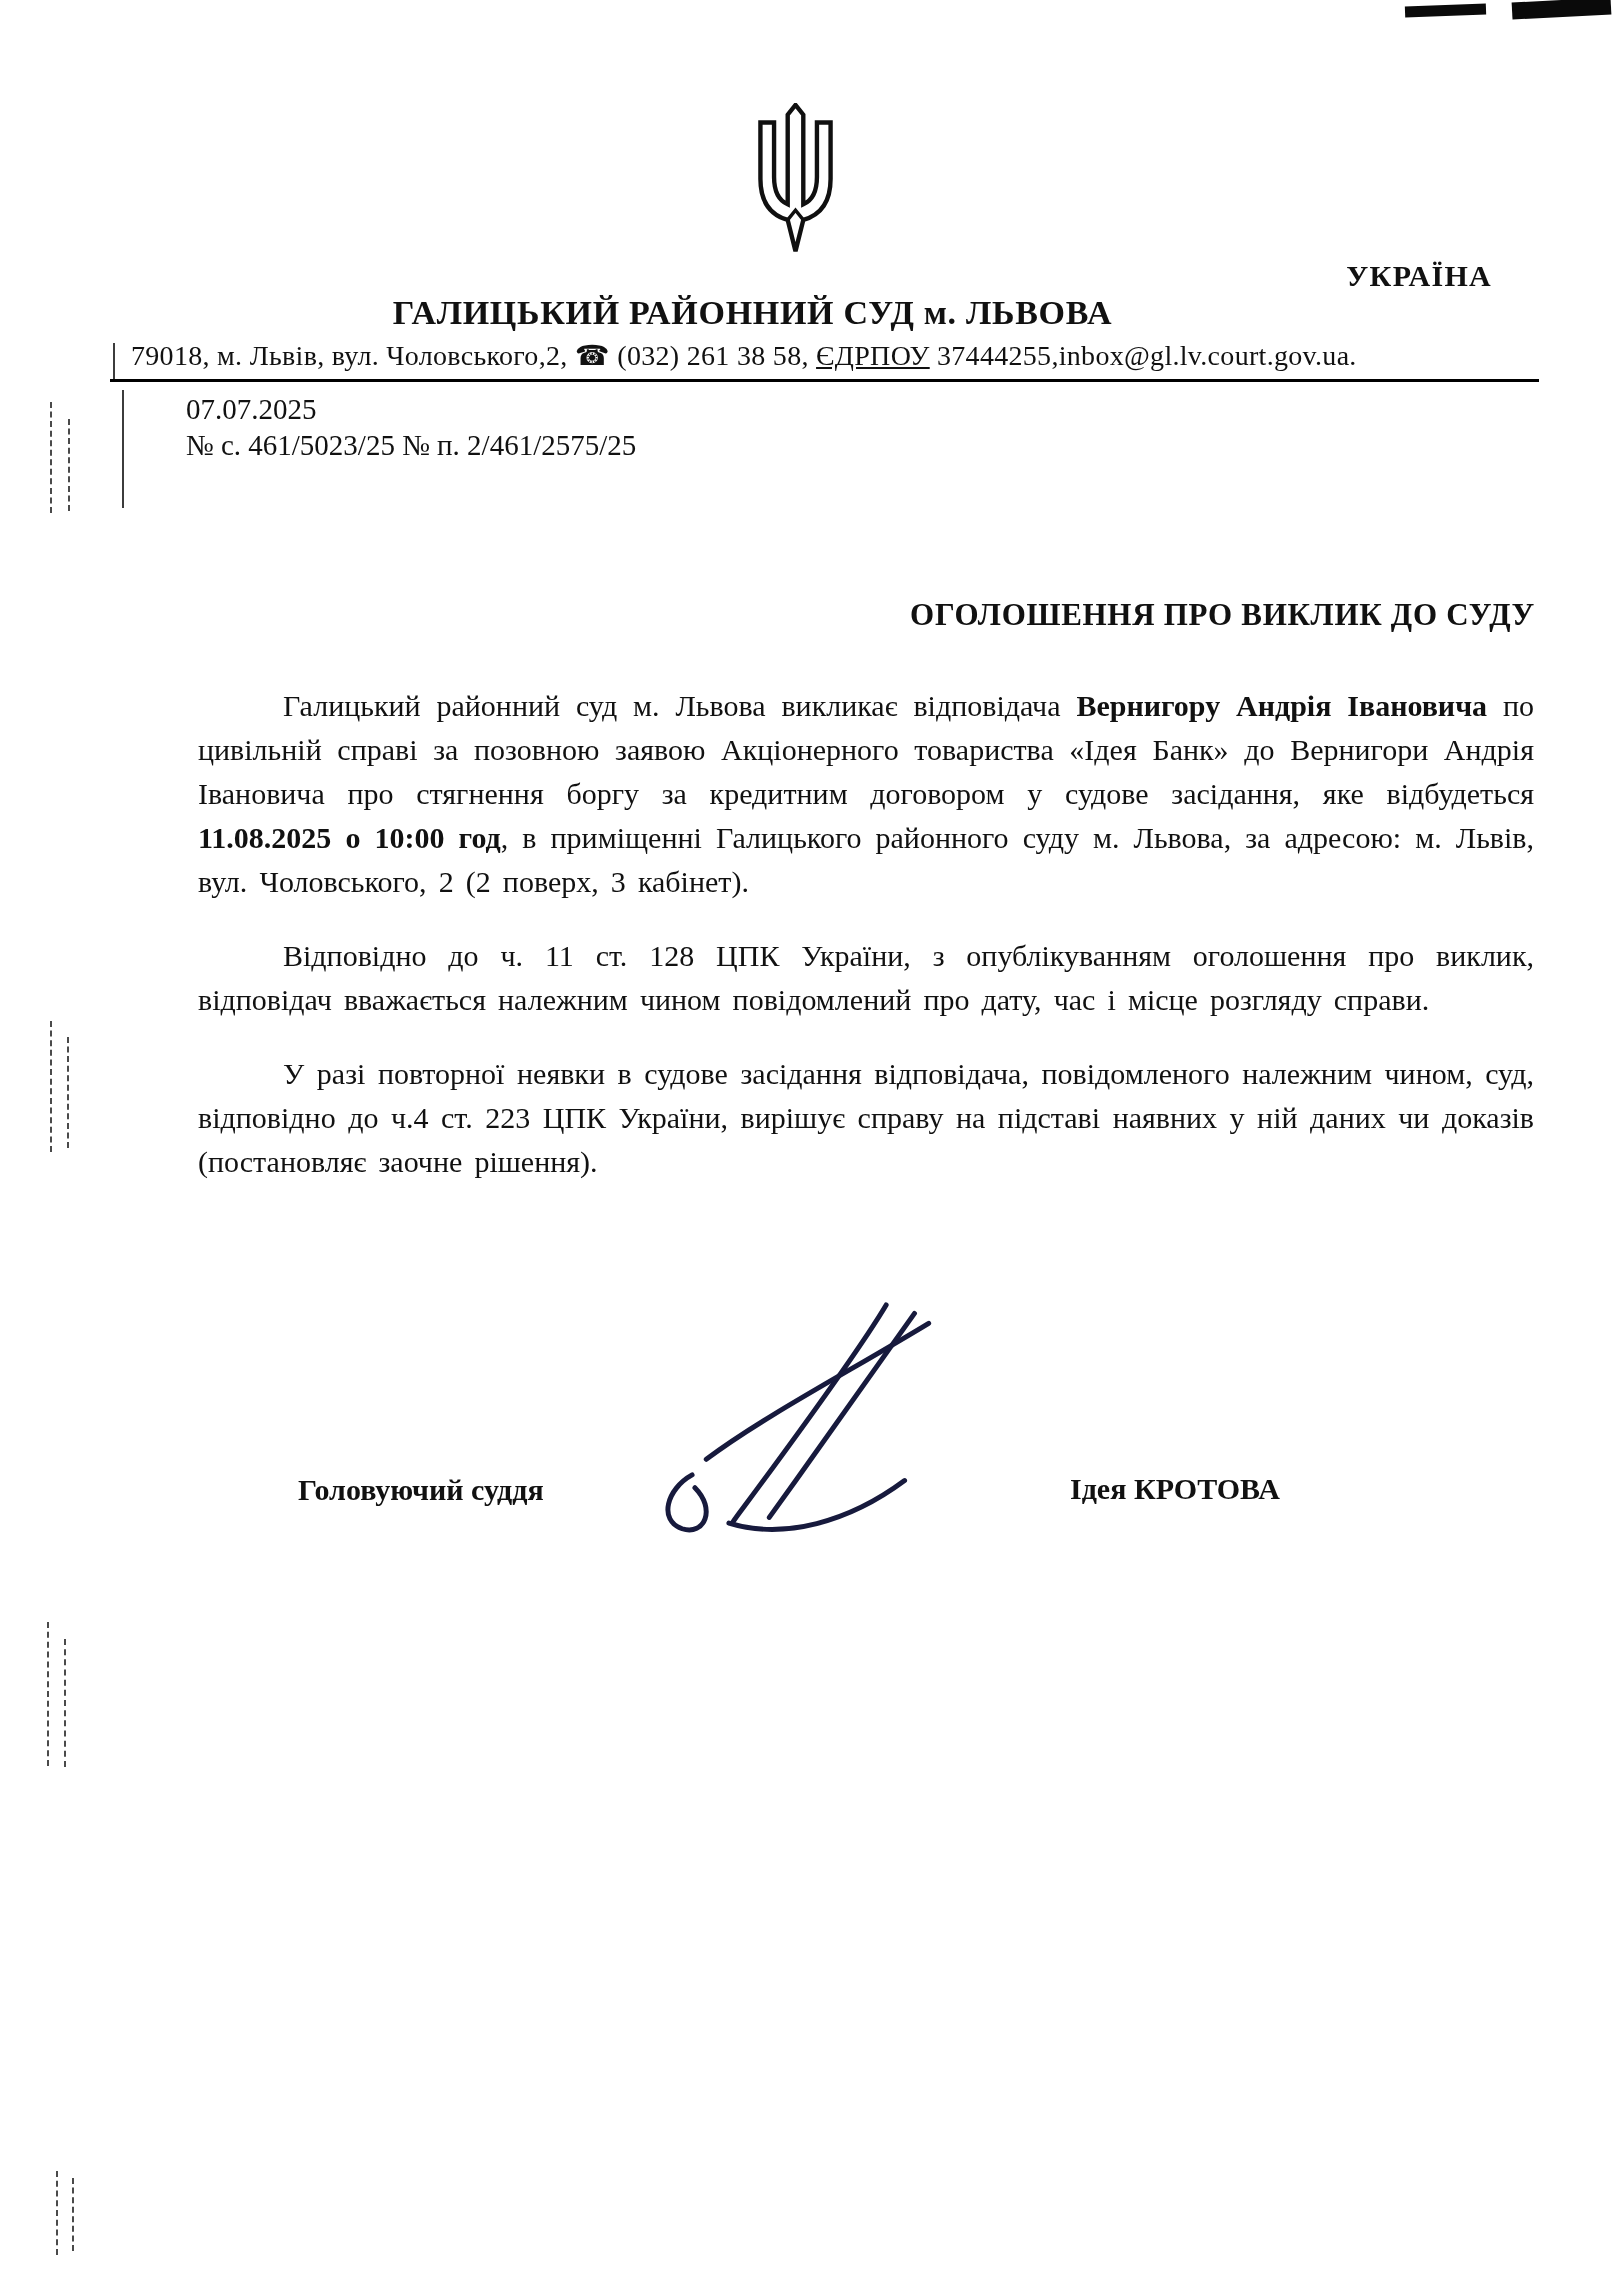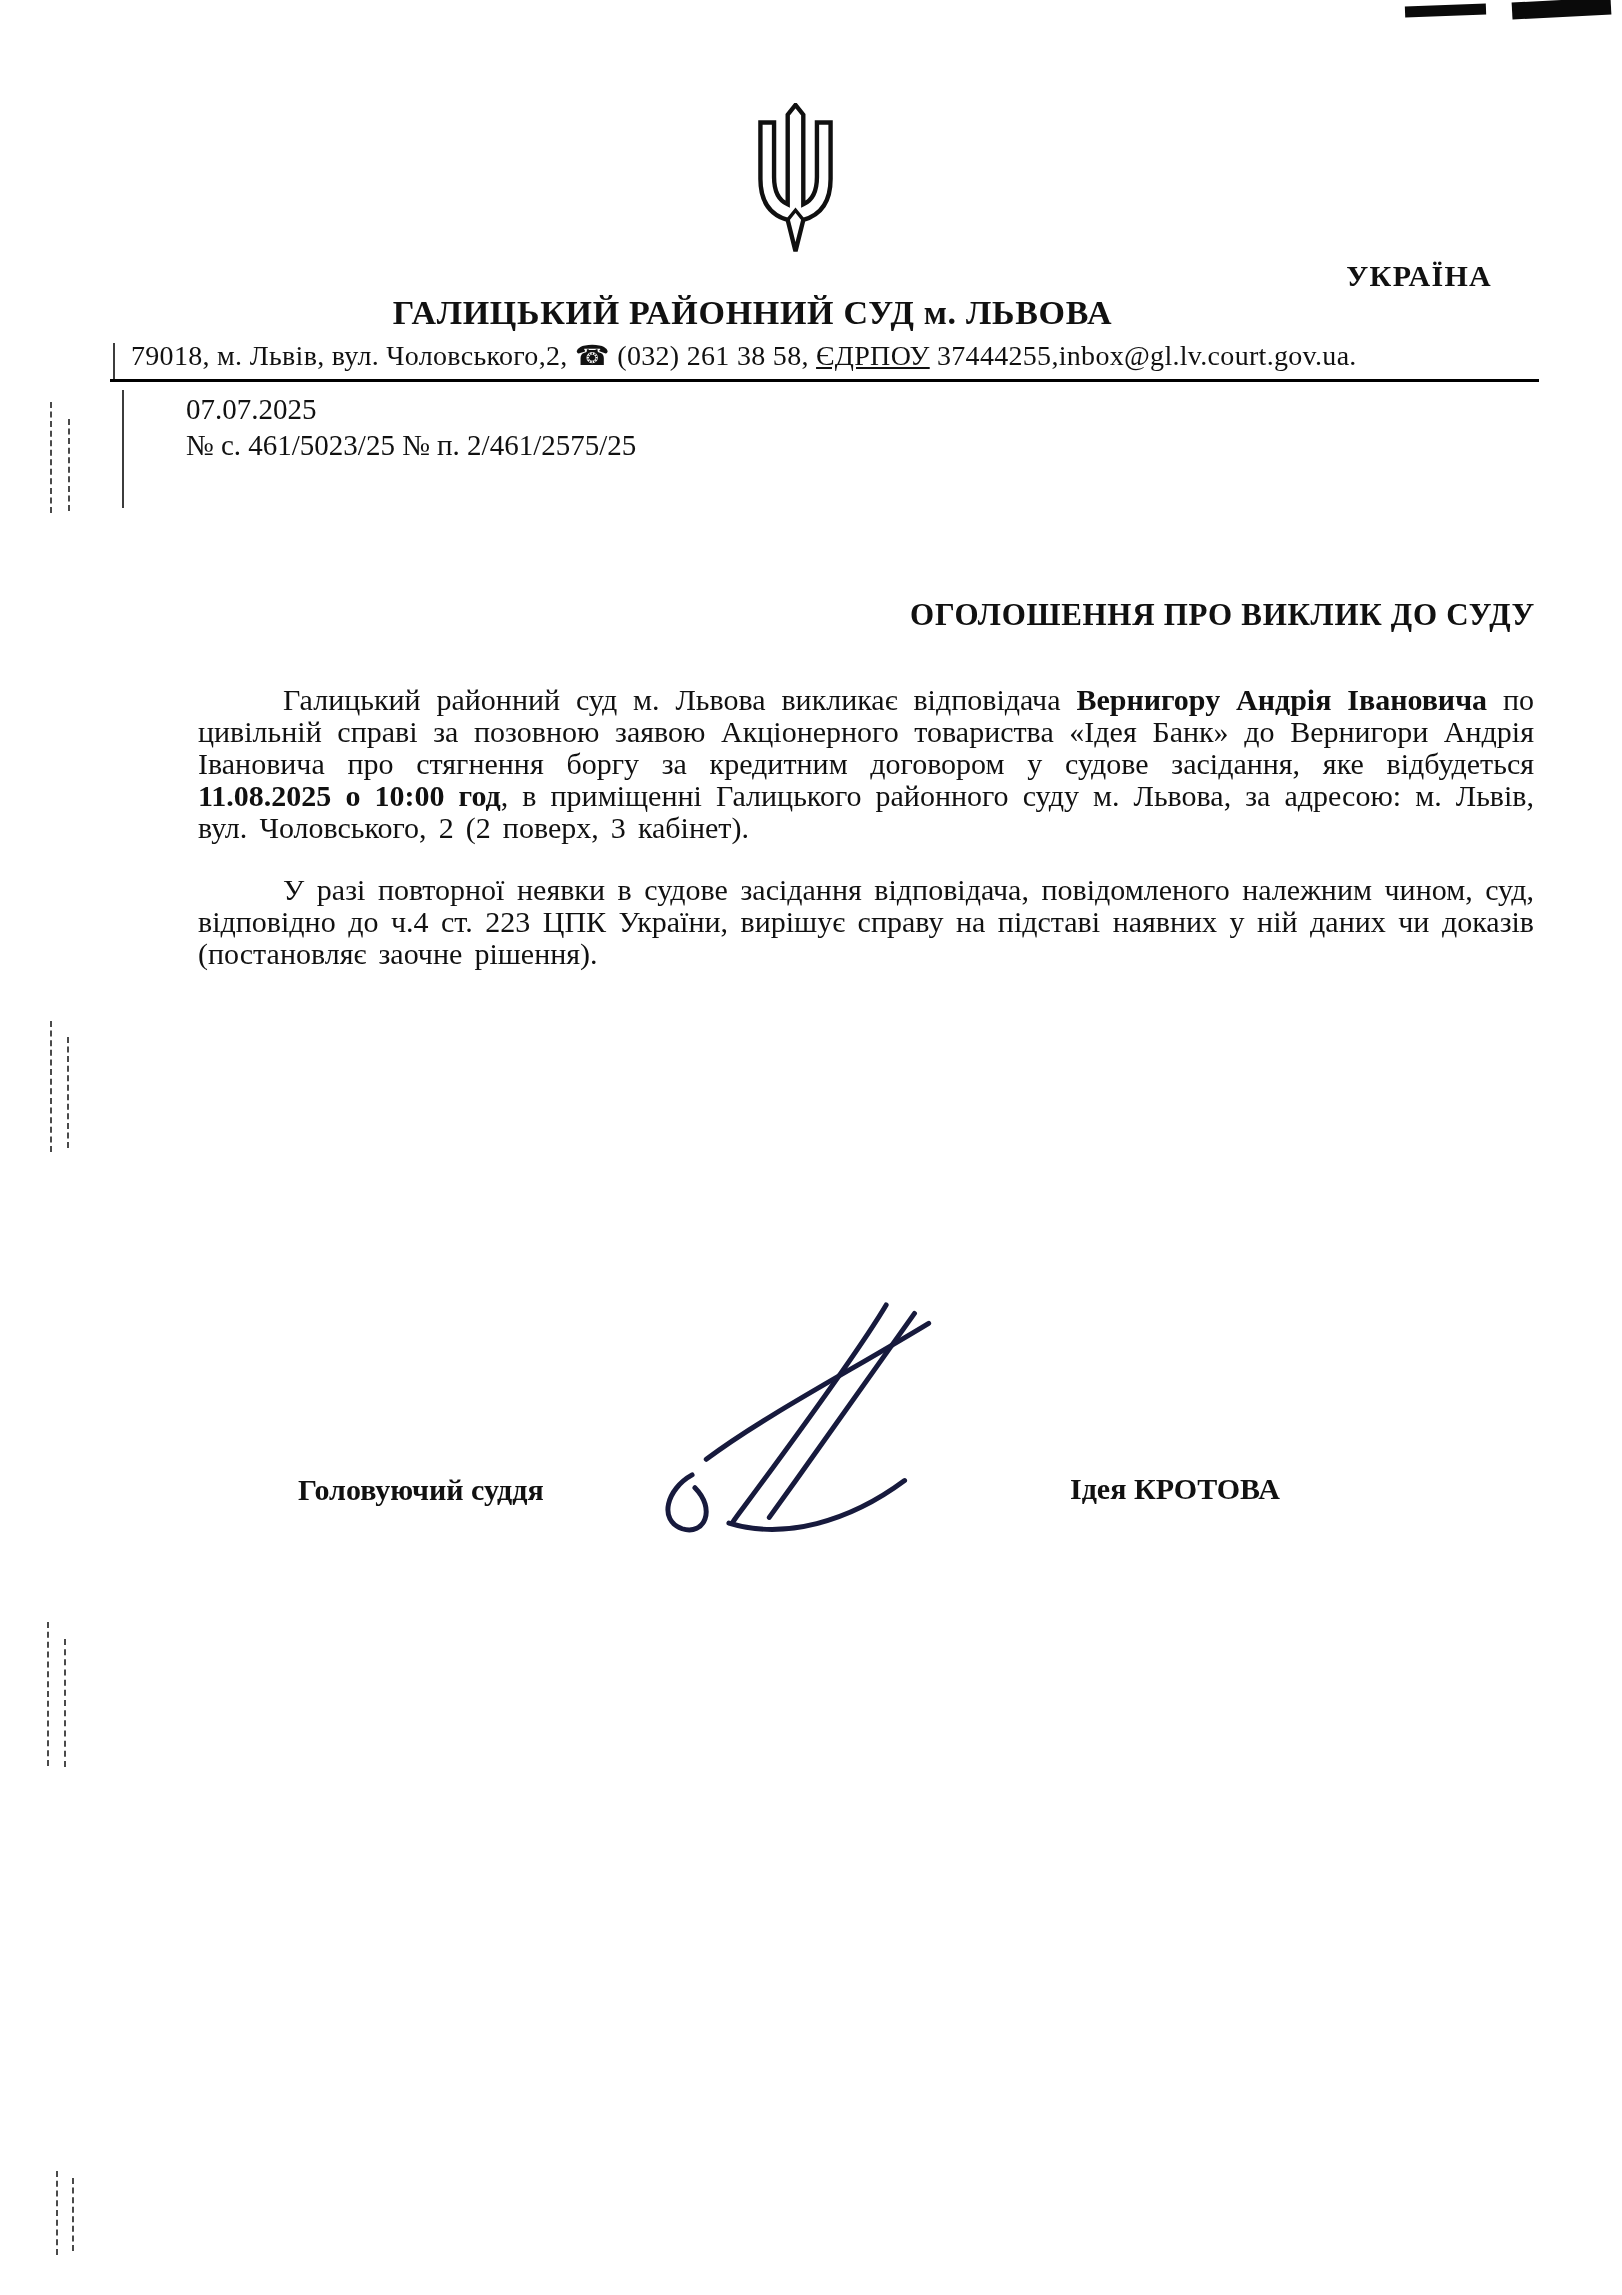--- a/index.html
+++ b/index.html
@@ -85,21 +85,21 @@
     font-size: 31px;
     font-weight: bold;
     letter-spacing: 0.7px;
   }
   .doc-body {
     position: absolute;
     left: 198px;
     top: 684px;
     width: 1336px;
     font-size: 30px;
-    line-height: 32px;
+    line-height: 44px;
     text-align: justify;
     word-spacing: 4.6px;
   }
   .doc-body p {
     margin: 0 0 30px 0;
     text-indent: 85px;
   }
 
   
   .judge-role {
@@ -160,20 +160,21 @@
   <div class="court-name">ГАЛИЦЬКИЙ РАЙОННИЙ СУД м. ЛЬВОВА</div>
   <div class="address-line"><span>79018,  м. Львів,  вул. Чоловського,2, ☎ (032) 261 38 58, </span><span style="text-decoration: underline; margin-top: 16px;">ЄДРПОУ</span><span>  37444255,inbox@gl.lv.court.gov.ua.</span></div>
   <div class="header-rule"></div>
   <div class="doc-date">07.07.2025</div>
   <div class="case-numbers">№ с. 461/5023/25 № п. 2/461/2575/25</div>
 
   <div class="doc-title">ОГОЛОШЕННЯ ПРО ВИКЛИК ДО СУДУ</div>
 
   <div class="doc-body">
     <p><span>Галицький районний суд м. Львова викликає відповідача </span><span style="font-weight: bold;">Вернигору Андрія Івановича</span><span> по цивільній справі за позовною заявою Акціонерного товариства «Ідея Банк» до Вернигори Андрія Івановича про стягнення боргу за кредитним договором у судове засідання, яке відбудеться </span><span style="font-weight: bold;">11.08.2025 о 10:00 год</span><span>, в приміщенні Галицького районного суду м. Львова, за адресою: м. Львів, вул. Чоловського, 2 (2 поверх, 3 кабінет).</span></p>
+    <p>Відповідно до ч. 11 ст. 128 ЦПК України, з опублікуванням оголошення про виклик, відповідач вважається належним чином повідомлений про дату, час і місце розгляду справи.</p>
     <p>У разі повторної неявки в судове засідання відповідача, повідомленого належним чином, суд, відповідно до ч.4 ст. 223 ЦПК України, вирішує справу на підставі наявних у ній даних чи доказів (постановляє заочне рішення).</p>
   </div>
 
   <div class="judge-role">Головуючий суддя</div>
 
   <div class="signature-scrawl">
     <svg viewBox="0 0 440 360" width="327" height="255" aria-hidden="true">
       <g fill="none" stroke="#171a3d" stroke-width="7" stroke-linecap="round">
         <path d="M372,14 C334,78 252,190 172,298 C166,306 160,314 156,320"></path>
         <path d="M412,26 C362,96 282,210 207,314"></path>

